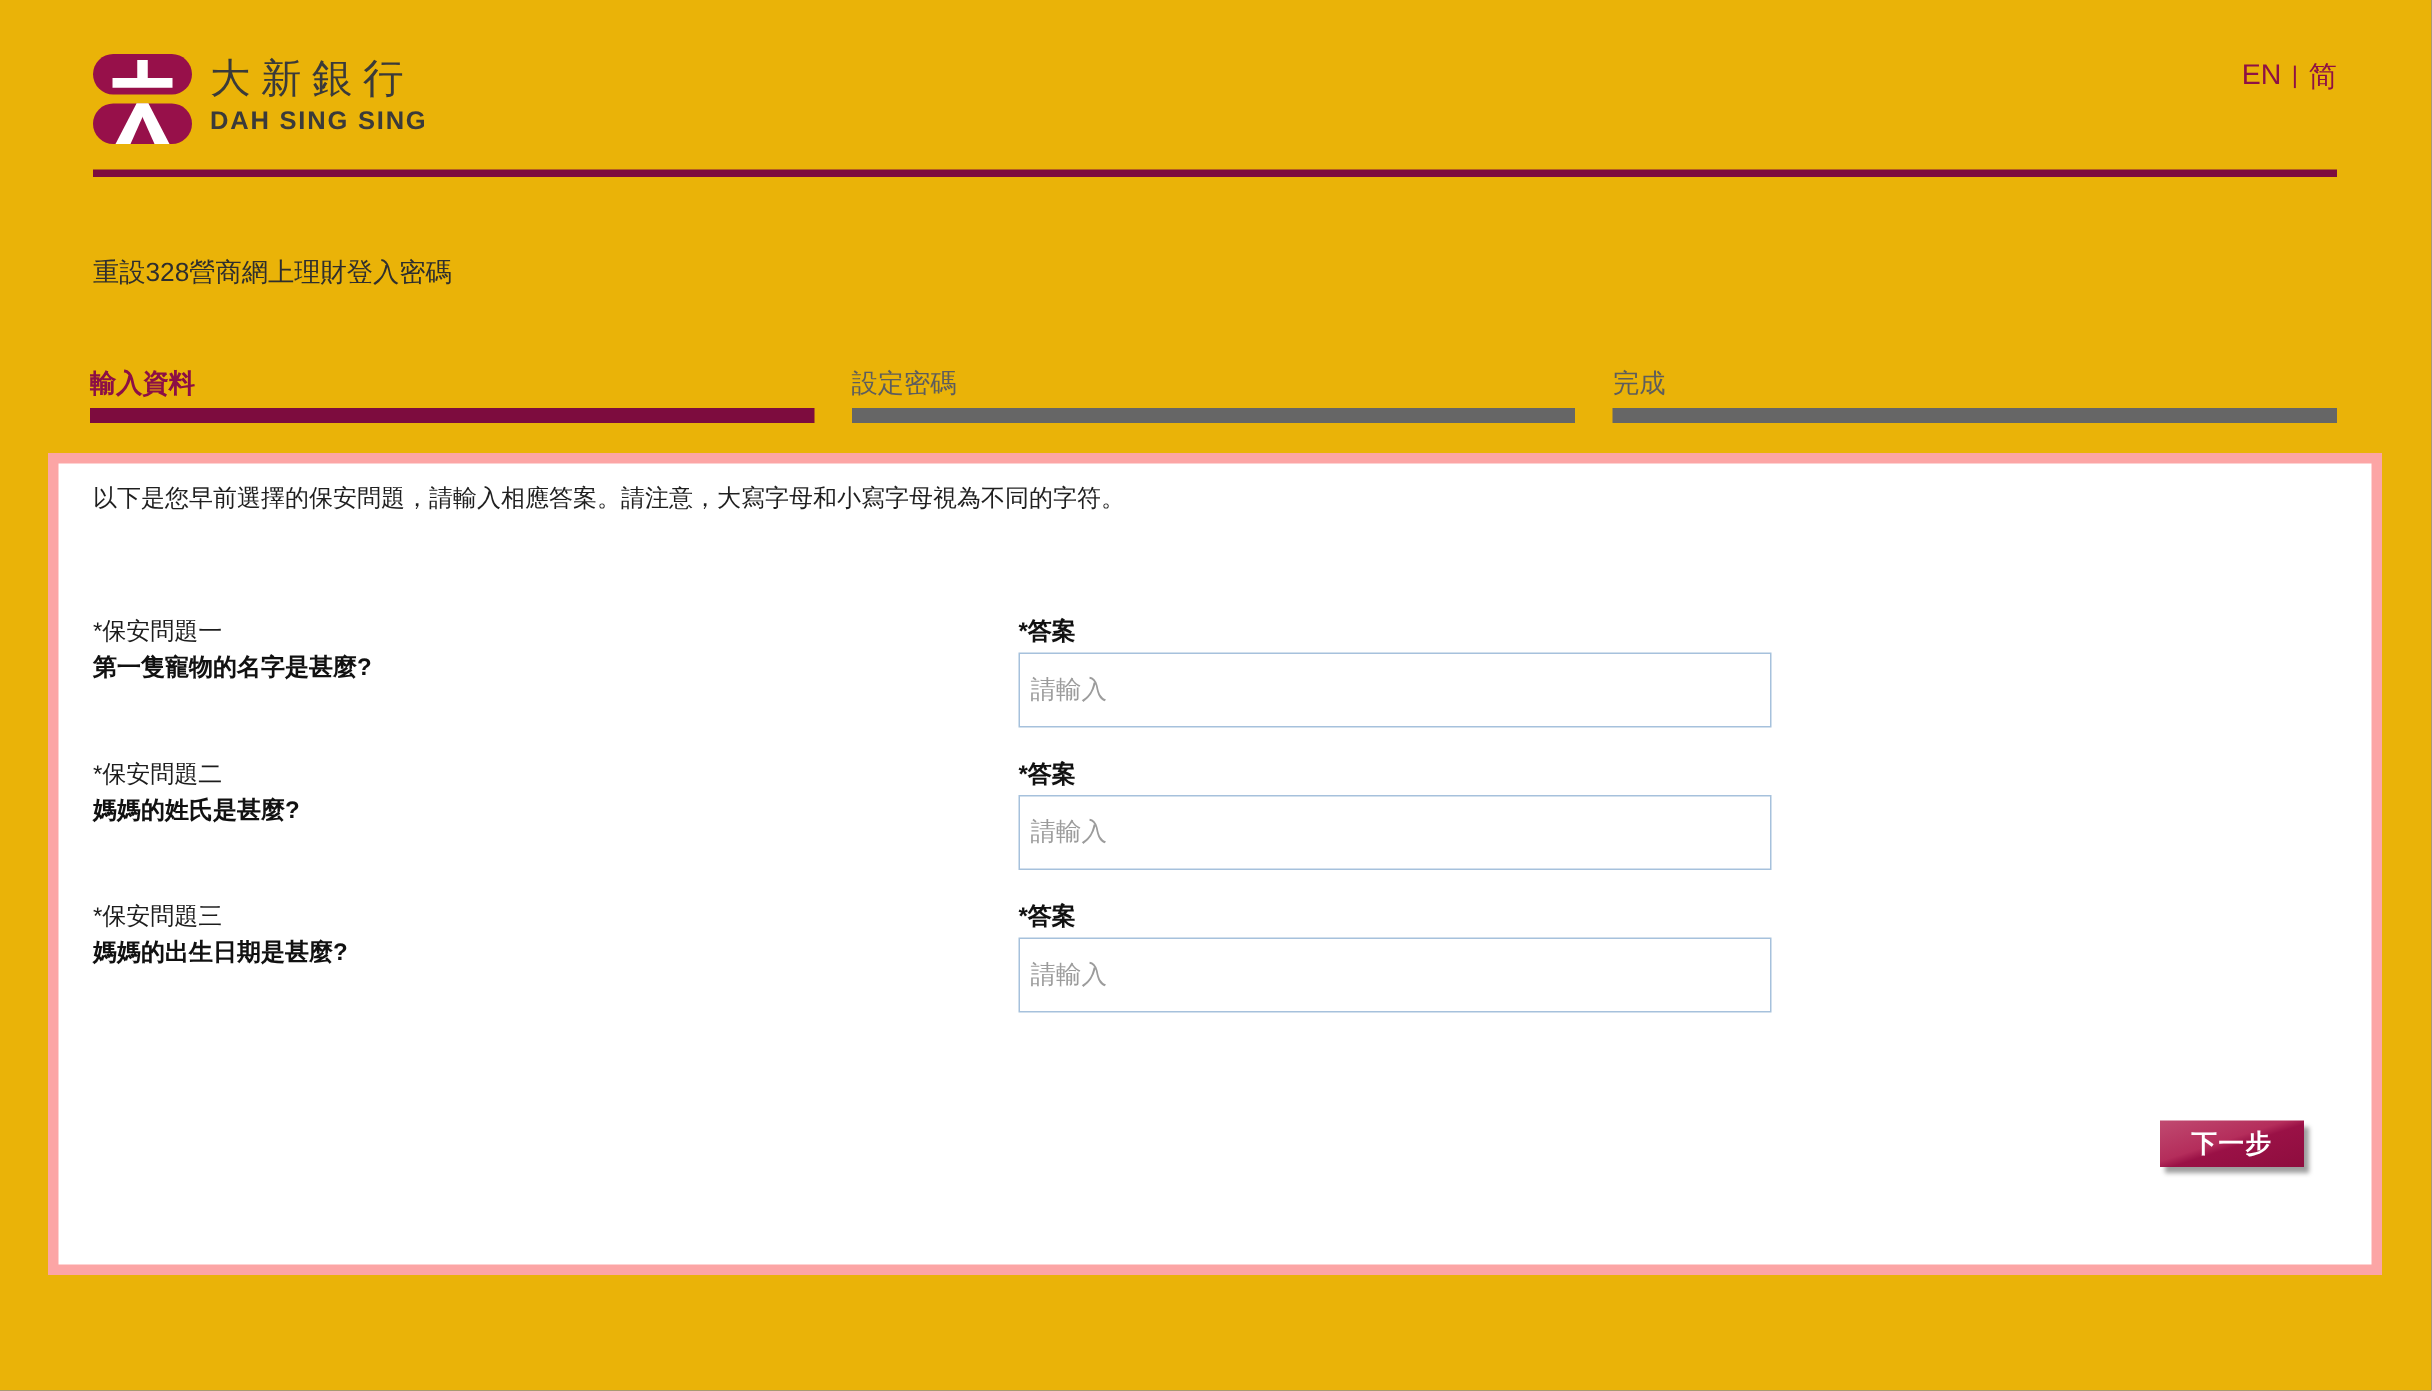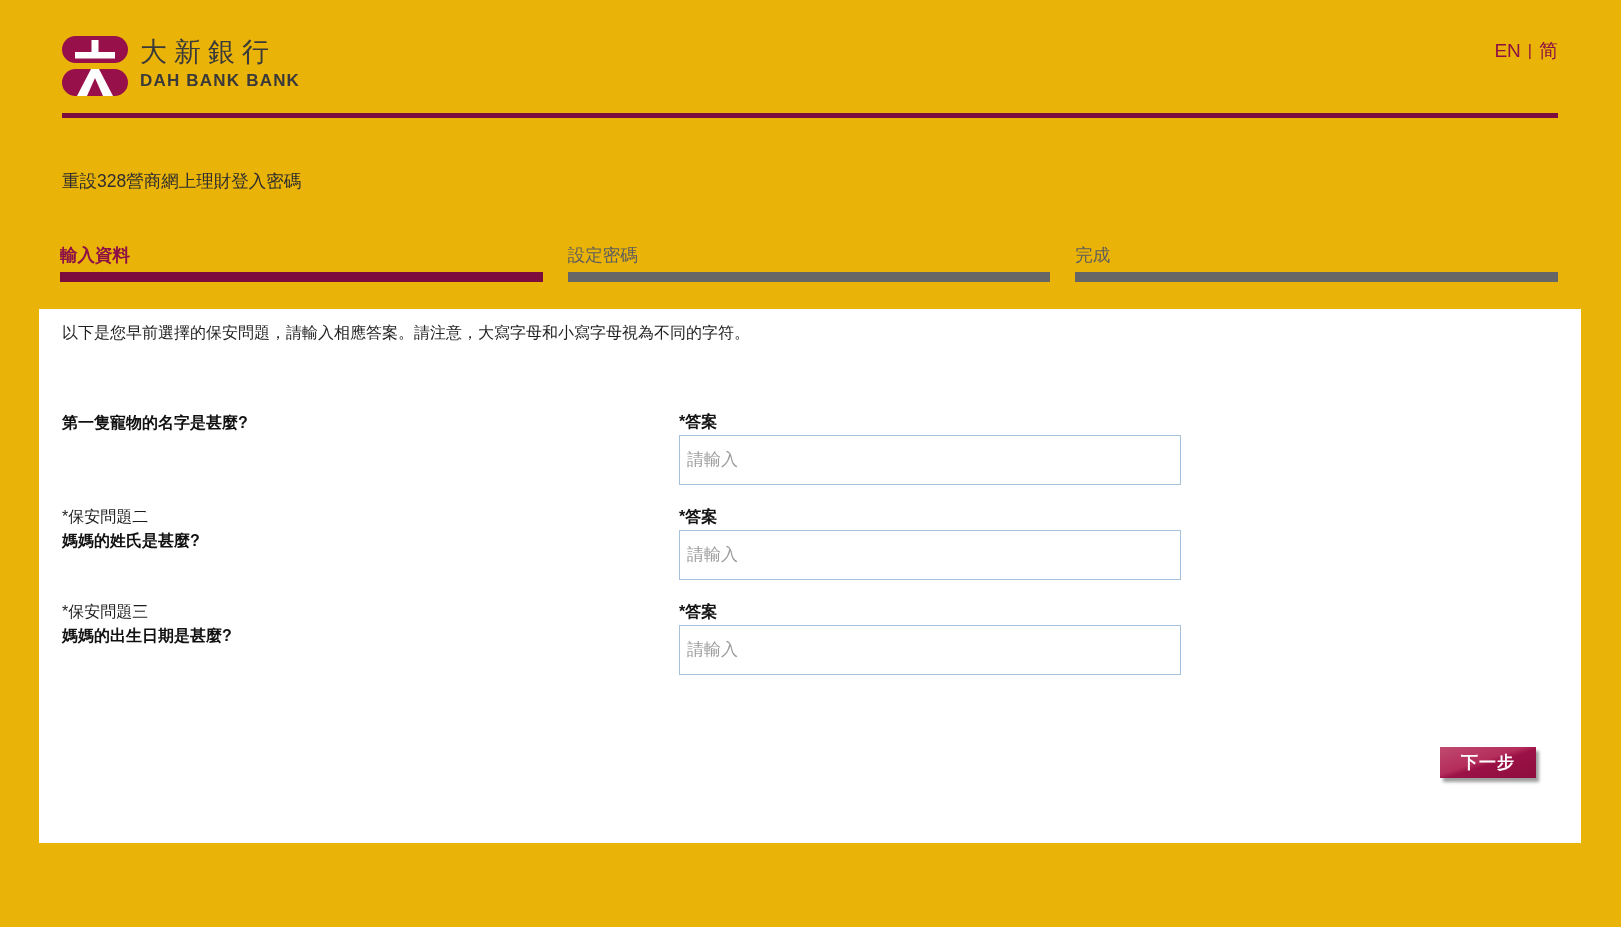--- a/index.html
+++ b/index.html
@@ -23,21 +23,21 @@
   
   .steps{position:absolute;left:60px;top:243px;width:1498px;display:flex;gap:25px;}
   .step{flex:1;}
   .step .lbl{font-size:17.5px;line-height:24px;color:#5d5d5d;font-weight:400;}
   .step .bar{height:10px;margin-top:5px;background:#666666;}
   .step.active .lbl{color:#8c0f45;font-weight:700;}
   .step.active .bar{background:#7d0c3e;}
   
   .panel{
     position:absolute;left:32px;top:302px;width:1556px;height:548px;
-    box-sizing:border-box;border:7px solid #eab308;background:#ffffff;
+    box-sizing:border-box;border:7px solid #fca5a5;background:#ffffff;
   }
   .instruction{position:absolute;left:23px;top:13px;font-size:16px;color:#1f1f1f;line-height:22px;}
   .q-row{position:absolute;left:23px;width:1500px;}
   .q-row.r1{top:101px;} .q-row.r2{top:196px;} .q-row.r3{top:291px;}
   .q-label{font-size:16px;color:#1c1c1c;line-height:23px;}
   .q-text{font-size:16px;font-weight:700;color:#111;line-height:25px;}
   .a-col{position:absolute;left:606px;top:2px;margin-left:11px;}
   .a-label{font-size:16px;font-weight:700;color:#111;line-height:20px;}
   .a-input{
     display:block;margin-top:3px;width:486px;height:24px;padding:12px 7px;
@@ -61,21 +61,21 @@
   <svg class="logo-icon" width="66" height="66" viewBox="0 0 66 66">
     <rect x="0" y="3" width="66" height="27" rx="13.5" fill="#97104a"></rect>
     <rect x="0" y="36" width="66" height="27" rx="13.5" fill="#97104a"></rect>
     <rect x="29.5" y="7" width="7" height="18" fill="#ffffff"></rect>
     <rect x="13" y="19" width="40" height="6.5" fill="#ffffff"></rect>
     <polygon points="29,36 37,36 25,63 15,63" fill="#ffffff"></polygon>
     <polygon points="29,36 37,36 51,63 41,63" fill="#ffffff"></polygon>
   </svg>
   <div class="brand">
     <div class="brand-cn">大新銀行</div>
-    <div class="brand-en">DAH BANK BANK</div>
+    <div class="brand-en">DAH SING SING</div>
   </div>
   <div class="lang">
     <a>EN</a>
     <span class="sep">|</span>
     <a>简</a>
   </div>
   <div class="divider"></div>
 
   <div class="page-title">重設328營商網上理財登入密碼</div>
 
@@ -92,20 +92,21 @@
       <div class="lbl">完成</div>
       <div class="bar"></div>
     </div>
   </div>
 
   <div class="panel">
 
     <div class="instruction">以下是您早前選擇的保安問題，請輸入相應答案。請注意，大寫字母和小寫字母視為不同的字符。</div>
 
     <div class="q-row r1">
+      <div class="q-label">*保安問題一</div>
       <div class="q-text">第一隻寵物的名字是甚麼?</div>
       <div class="a-col">
         <div class="a-label">*答案</div>
         <input class="a-input" type="text" placeholder="請輸入" style="">
       </div>
     </div>
 
     <div class="q-row r2">
       <div class="q-label">*保安問題二</div>
       <div class="q-text">媽媽的姓氏是甚麼?</div>

